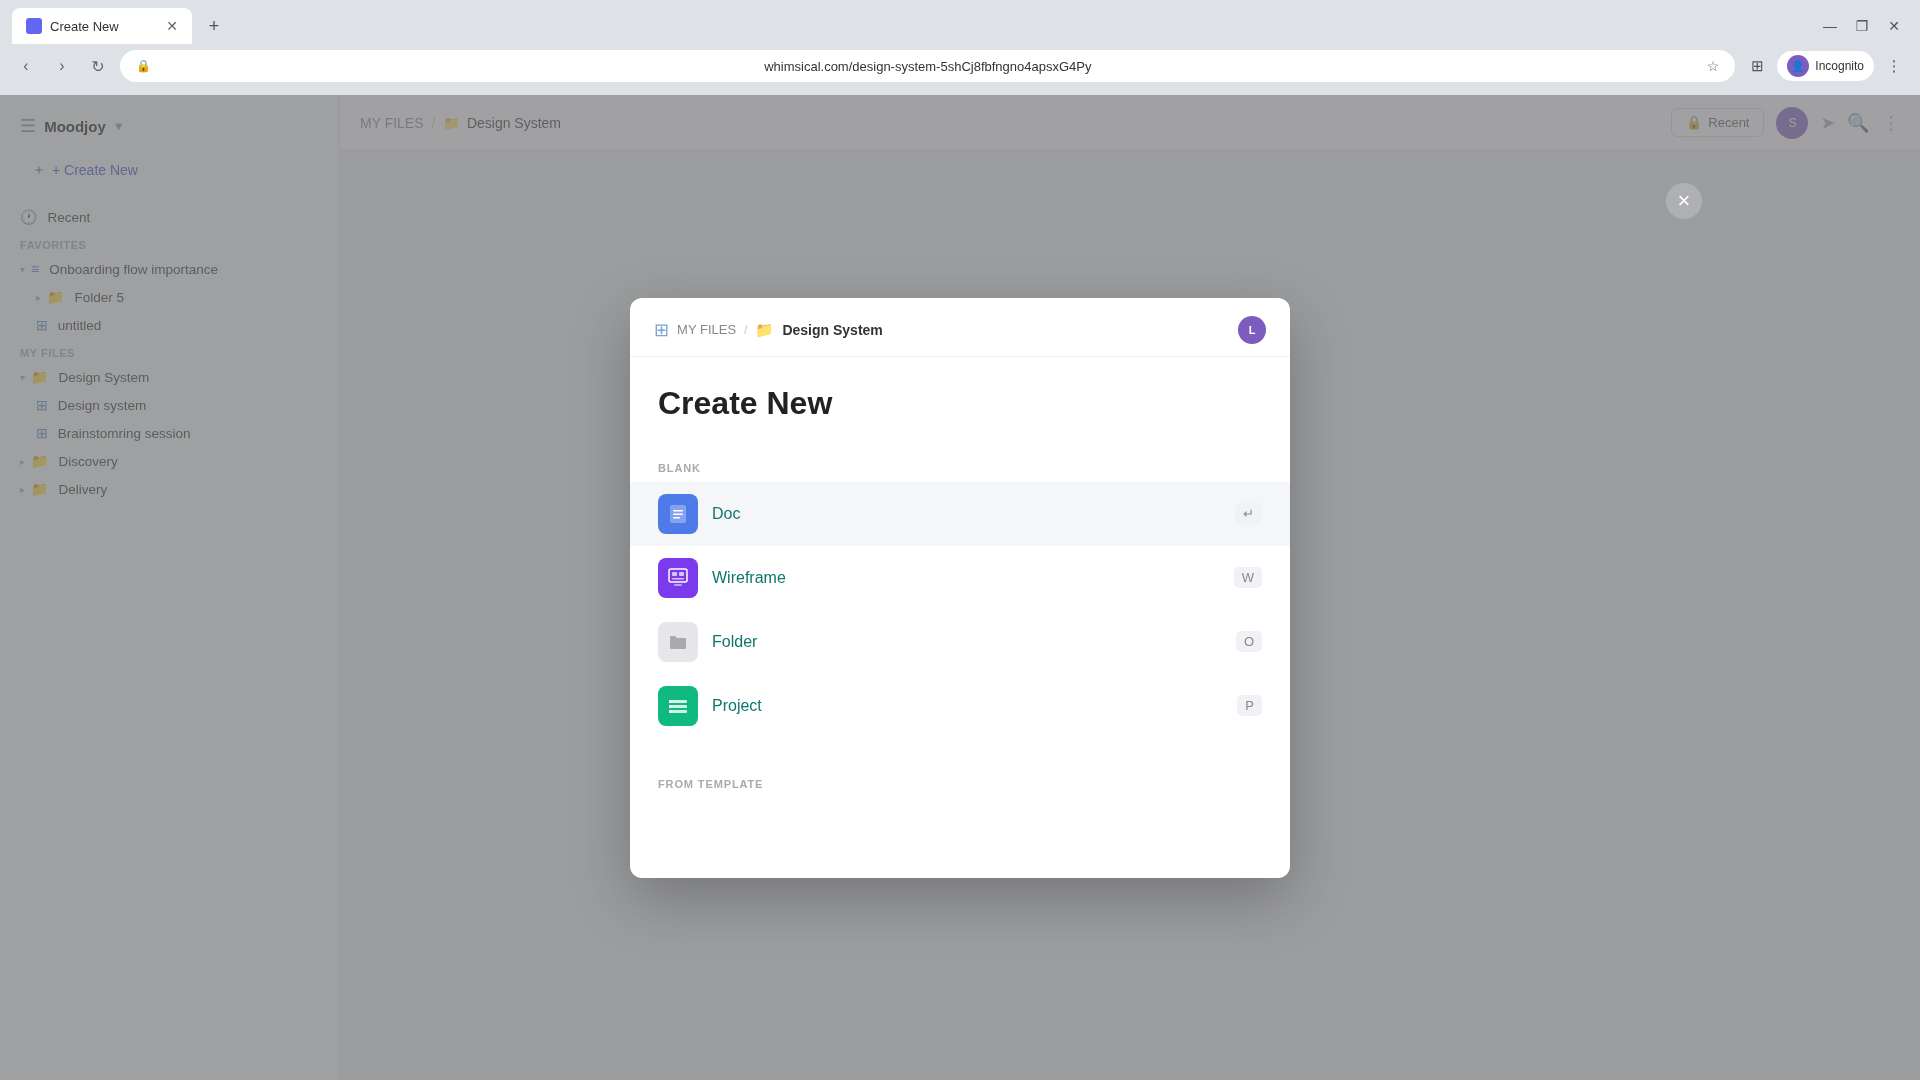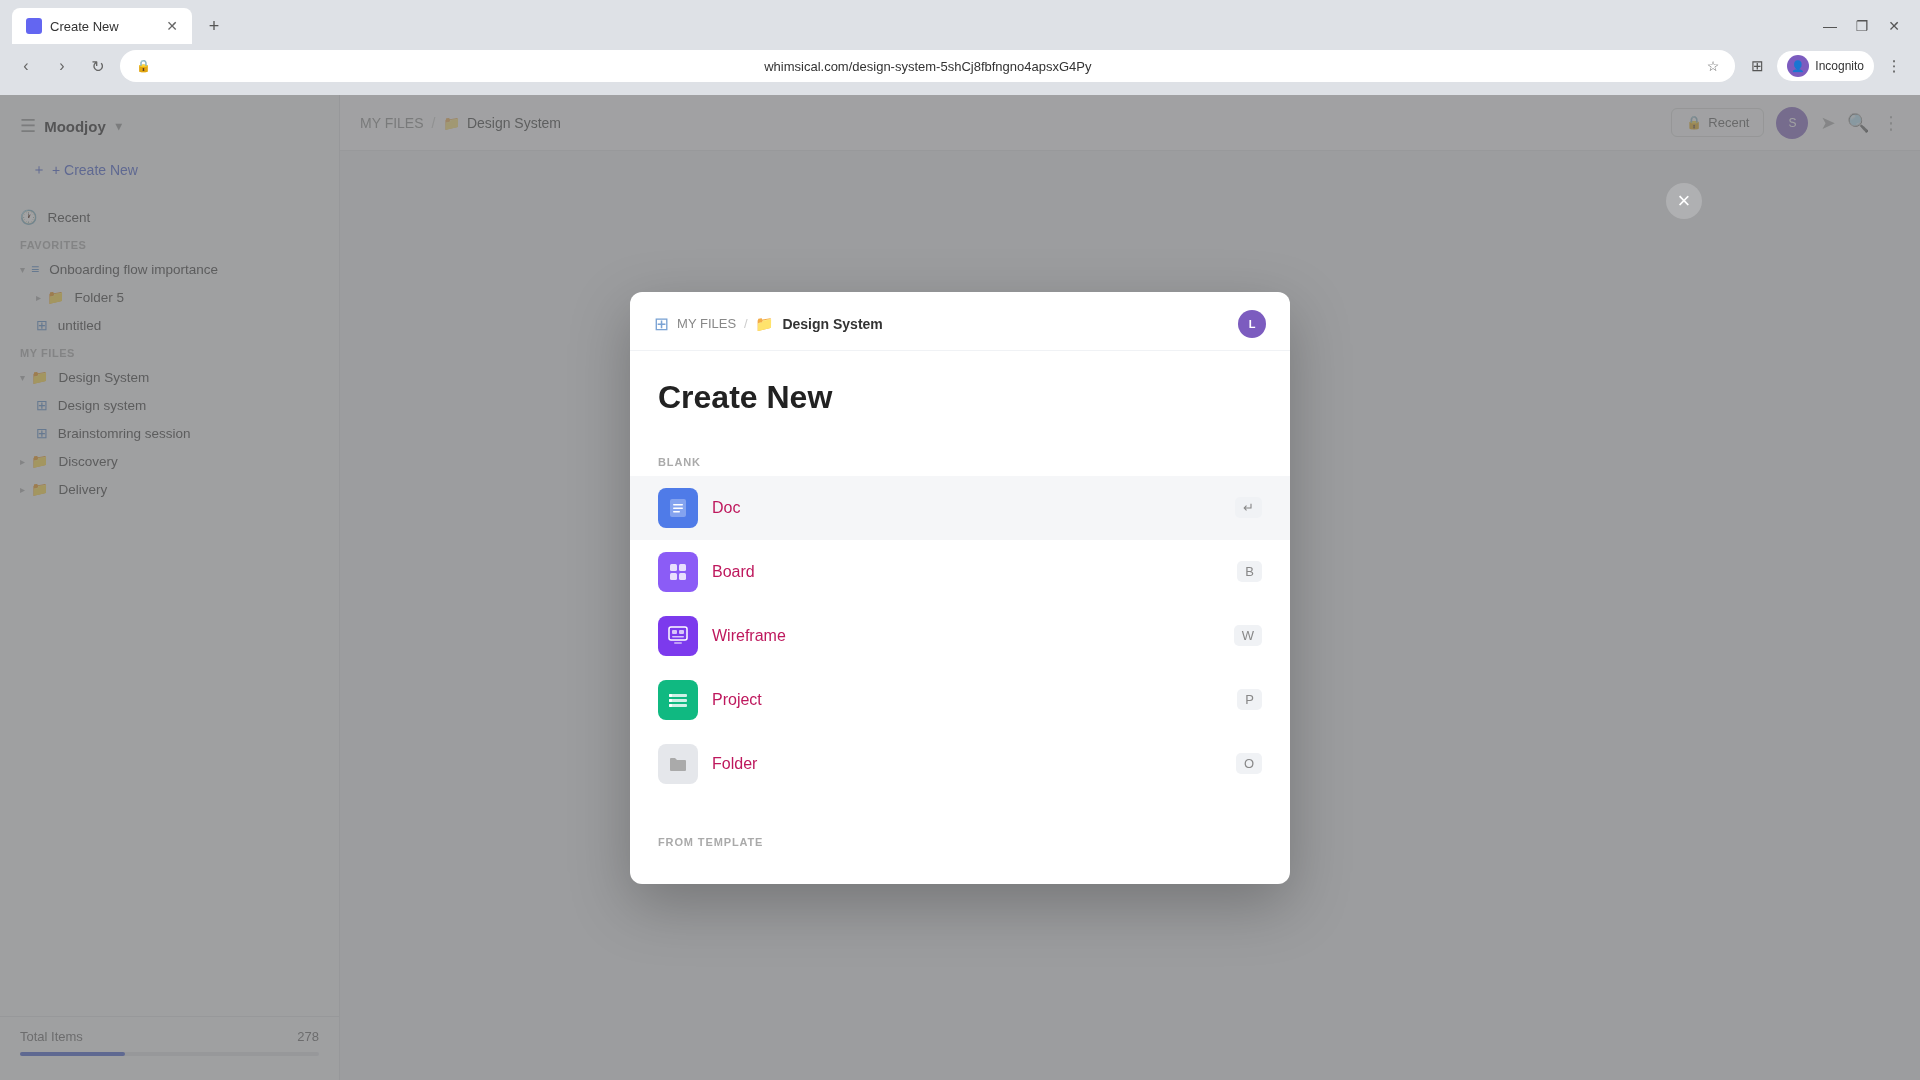--- a/index.html
+++ b/index.html
@@ -255,21 +255,21 @@
       width: 40px; height: 40px;
       border-radius: 8px;
       display: flex; align-items: center; justify-content: center;
       margin-right: 14px;
       font-size: 18px;
       flex-shrink: 0;
     }
     .modal-item-label {
       font-size: 16px;
       font-weight: 500;
-      color: #be185d;
+      color: #0f766e;
     }
     .modal-item-shortcut {
       margin-left: auto;
       background: #f0f2f5;
       border-radius: 5px;
       padding: 3px 8px;
       font-size: 13px;
       color: #888;
       font-weight: 500;
     }
@@ -375,29 +375,20 @@
       <span class="folder-icon">📁</span>
       <span>Discovery</span>
     </div>
     <div class="sidebar-item">
       <span class="sidebar-triangle">▸</span>
       <span class="folder-icon">📁</span>
       <span>Delivery</span>
     </div>
 
     <div style="flex:1"></div>
-    <div class="sidebar-footer">
-      <div class="total-items">
-        <span>Total Items</span>
-        <span>278</span>
-      </div>
-      <div class="progress-bar">
-        <div class="progress-fill"></div>
-      </div>
-    </div>
   </div>
 
   <div class="main-content">
     <div class="topbar">
       <div class="breadcrumb">
         <span>MY FILES</span>
         <span class="breadcrumb-sep">/</span>
         <span class="breadcrumb-current">
           <span>📁</span>
           <span>Design System</span>
@@ -447,72 +438,60 @@
           <rect x="3" y="2" width="16" height="18" rx="2" fill="white" opacity="0.3"></rect>
           <rect x="6" y="7" width="10" height="1.5" rx="0.75" fill="white"></rect>
           <rect x="6" y="10.5" width="10" height="1.5" rx="0.75" fill="white"></rect>
           <rect x="6" y="14" width="7" height="1.5" rx="0.75" fill="white"></rect>
         </svg>
       </div>
       <span class="modal-item-label">Doc</span>
       <span class="modal-item-shortcut">↵</span>
     </div>
 
-    <div class="modal-item">
-      <div class="modal-item-icon icon-board">
-        <svg width="22" height="22" viewBox="0 0 22 22" fill="none">
-          <rect x="3" y="3" width="7" height="7" rx="1.5" fill="white" opacity="0.8"></rect>
-          <rect x="12" y="3" width="7" height="7" rx="1.5" fill="white" opacity="0.8"></rect>
-          <rect x="3" y="12" width="7" height="7" rx="1.5" fill="white" opacity="0.8"></rect>
-          <rect x="12" y="12" width="7" height="7" rx="1.5" fill="white" opacity="0.8"></rect>
-        </svg>
-      </div>
-      <span class="modal-item-label">Board</span>
-      <span class="modal-item-shortcut">B</span>
-    </div>
 
     <div class="modal-item">
       <div class="modal-item-icon icon-wireframe">
         <svg width="22" height="22" viewBox="0 0 22 22" fill="none">
           <rect x="2" y="2" width="18" height="13" rx="2" stroke="white" stroke-width="1.5" fill="none"></rect>
           <rect x="5" y="5" width="5" height="4" rx="1" fill="white" opacity="0.7"></rect>
           <rect x="12" y="5" width="5" height="4" rx="1" fill="white" opacity="0.7"></rect>
           <rect x="5" y="11" width="12" height="1.5" rx="0.75" fill="white" opacity="0.7"></rect>
           <rect x="7" y="17" width="8" height="2" rx="1" fill="white" opacity="0.5"></rect>
         </svg>
       </div>
       <span class="modal-item-label">Wireframe</span>
       <span class="modal-item-shortcut">W</span>
+    </div>
+
+    <div class="modal-item">
+      <div class="modal-item-icon" style="background:#e5e7eb;">
+        <svg width="22" height="22" viewBox="0 0 22 22" fill="none">
+          <path d="M3 6a1 1 0 011-1h4l2 2h8a1 1 0 011 1v9a1 1 0 01-1 1H4a1 1 0 01-1-1V6z" fill="#aaa"></path>
+        </svg>
+      </div>
+      <span class="modal-item-label">Folder</span>
+      <span class="modal-item-shortcut">O</span>
     </div>
 
     <div class="modal-item">
       <div class="modal-item-icon icon-project">
         <svg width="22" height="22" viewBox="0 0 22 22" fill="none">
           <rect x="2" y="5" width="18" height="3" rx="1" fill="white" opacity="0.8"></rect>
           <rect x="2" y="10" width="18" height="3" rx="1" fill="white" opacity="0.8"></rect>
           <rect x="2" y="15" width="18" height="3" rx="1" fill="white" opacity="0.8"></rect>
           <rect x="2" y="5" width="3" height="3" rx="1" fill="white"></rect>
           <rect x="2" y="10" width="3" height="3" rx="1" fill="white"></rect>
           <rect x="2" y="15" width="3" height="3" rx="1" fill="white"></rect>
         </svg>
       </div>
       <span class="modal-item-label">Project</span>
       <span class="modal-item-shortcut">P</span>
     </div>
 
-    <div class="modal-item">
-      <div class="modal-item-icon" style="background:#e5e7eb;">
-        <svg width="22" height="22" viewBox="0 0 22 22" fill="none">
-          <path d="M3 6a1 1 0 011-1h4l2 2h8a1 1 0 011 1v9a1 1 0 01-1 1H4a1 1 0 01-1-1V6z" fill="#aaa"></path>
-        </svg>
-      </div>
-      <span class="modal-item-label">Folder</span>
-      <span class="modal-item-shortcut">O</span>
-    </div>
-
     <div style="height: 20px;"></div>
     <div class="modal-section-label">FROM TEMPLATE</div>
 
 
     <div style="height: 28px;"></div>
   </div>
 
 </div>
 
 </body></html>

